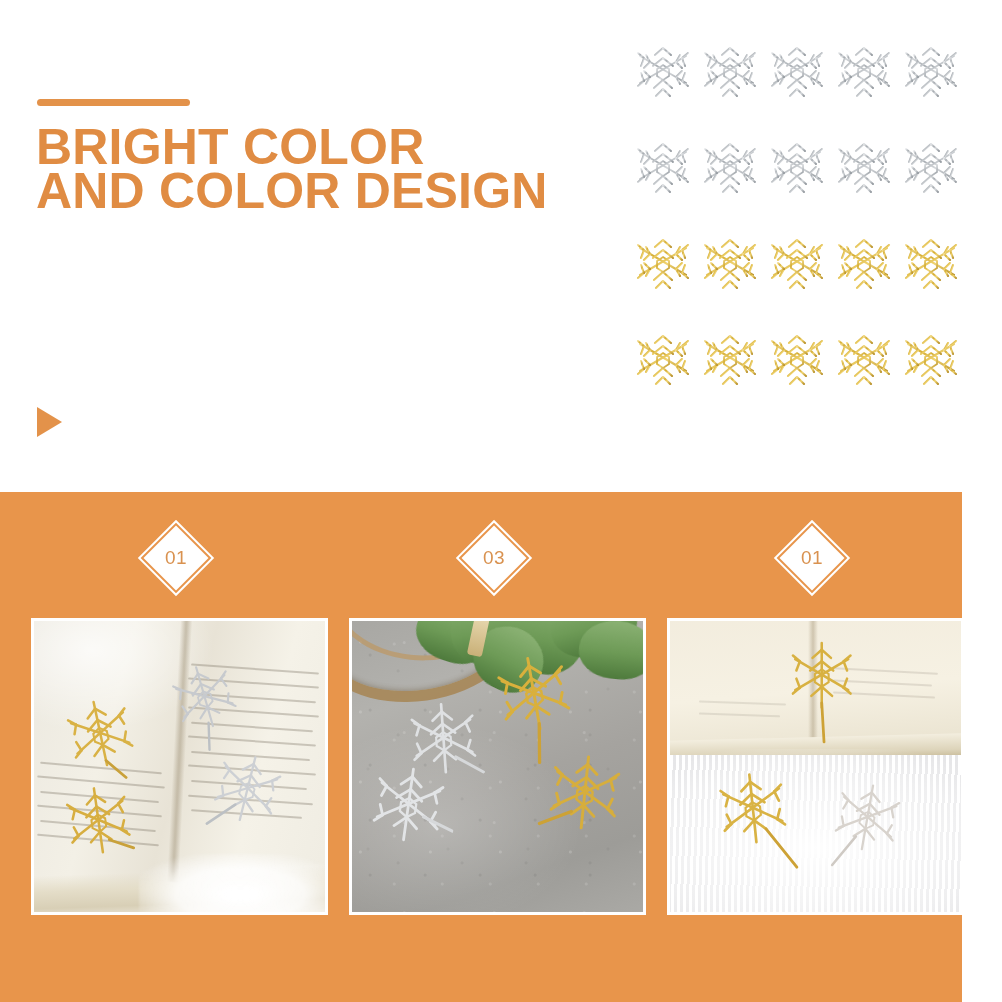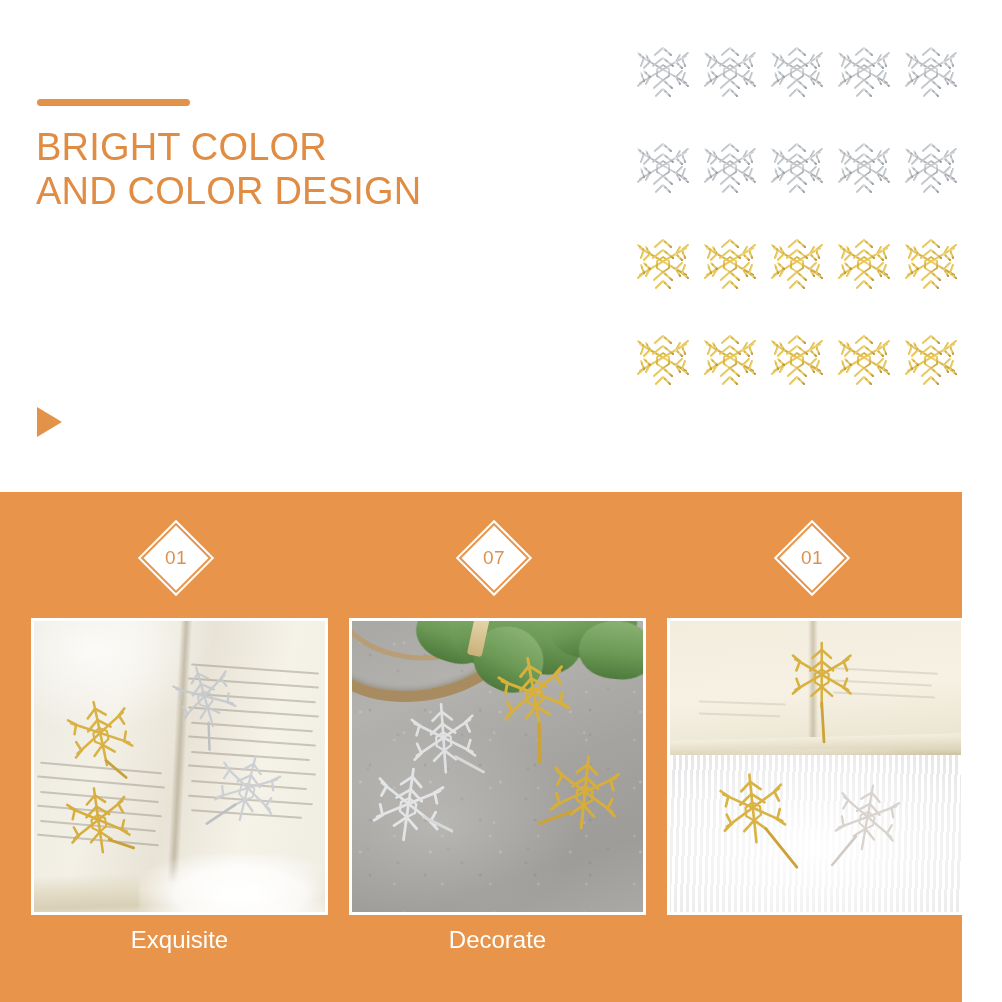--- a/index.html
+++ b/index.html
@@ -34,23 +34,23 @@
     border-radius: 4px;
     background: #e3924a;
   }
 
   #headline {
     position: absolute;
     left: 36px;
     top: 125px;
     width: 520px;
     margin: 0;
-    font-size: 38px;
+    font-size: 50px;
     line-height: 44px;
-    font-weight: normal;
+    font-weight: bold;
     letter-spacing: 0.2px;
     color: #e08c43;
     font-family: "Liberation Sans", sans-serif;
   }
   #headline .hl-line { display: block; white-space: nowrap; }
 
   #subcopy {
     position: absolute;
     left: 37px;
     top: 228px;
@@ -1199,28 +1199,27 @@
             <line x1="50" y1="45" x2="56" y2="50"></line>
                 <line x1="50" y1="45" x2="53" y2="37"></line>
             <polygon points="31,29 37,33 37,40 31,44 25,40 25,33" stroke-width="1.6"></polygon>
           </g>
               <line x1="24" y1="50" x2="4" y2="72" stroke="#bcc0c4" stroke-width="2.2" stroke-linecap="round"></line>
             </svg>
         </div>
       </div>
     </div>
 
-    <div class="caption">Exquisite</div>
   </div>
 
   <div class="feature-col c2">
     <div class="diamond-badge">
       <div class="diamond-outer"></div>
       <div class="diamond-inner"></div>
-      <div class="diamond-num">07</div>
+      <div class="diamond-num">03</div>
     </div>
 
     <div class="photo-frame">
       <div class="photo">
         <div class="bg-concrete"></div>
         <div class="concrete-speckle"></div>
 
         <div class="wreath"></div>
         <div class="wreath2"></div>
 
@@ -1331,21 +1330,20 @@
             <line x1="50" y1="45" x2="56" y2="50"></line>
                 <line x1="50" y1="45" x2="53" y2="37"></line>
             <polygon points="31,29 37,33 37,40 31,44 25,40 25,33" stroke-width="1.8"></polygon>
           </g>
               <line x1="44" y1="42" x2="68" y2="50" stroke="#d6d8da" stroke-width="2.4" stroke-linecap="round"></line>
             </svg>
         </div>
       </div>
     </div>
 
-    <div class="caption">Decorate</div>
   </div>
 
   <div class="feature-col c3">
     <div class="diamond-badge">
       <div class="diamond-outer"></div>
       <div class="diamond-inner"></div>
       <div class="diamond-num">01</div>
     </div>
 
     <div class="photo-frame">

